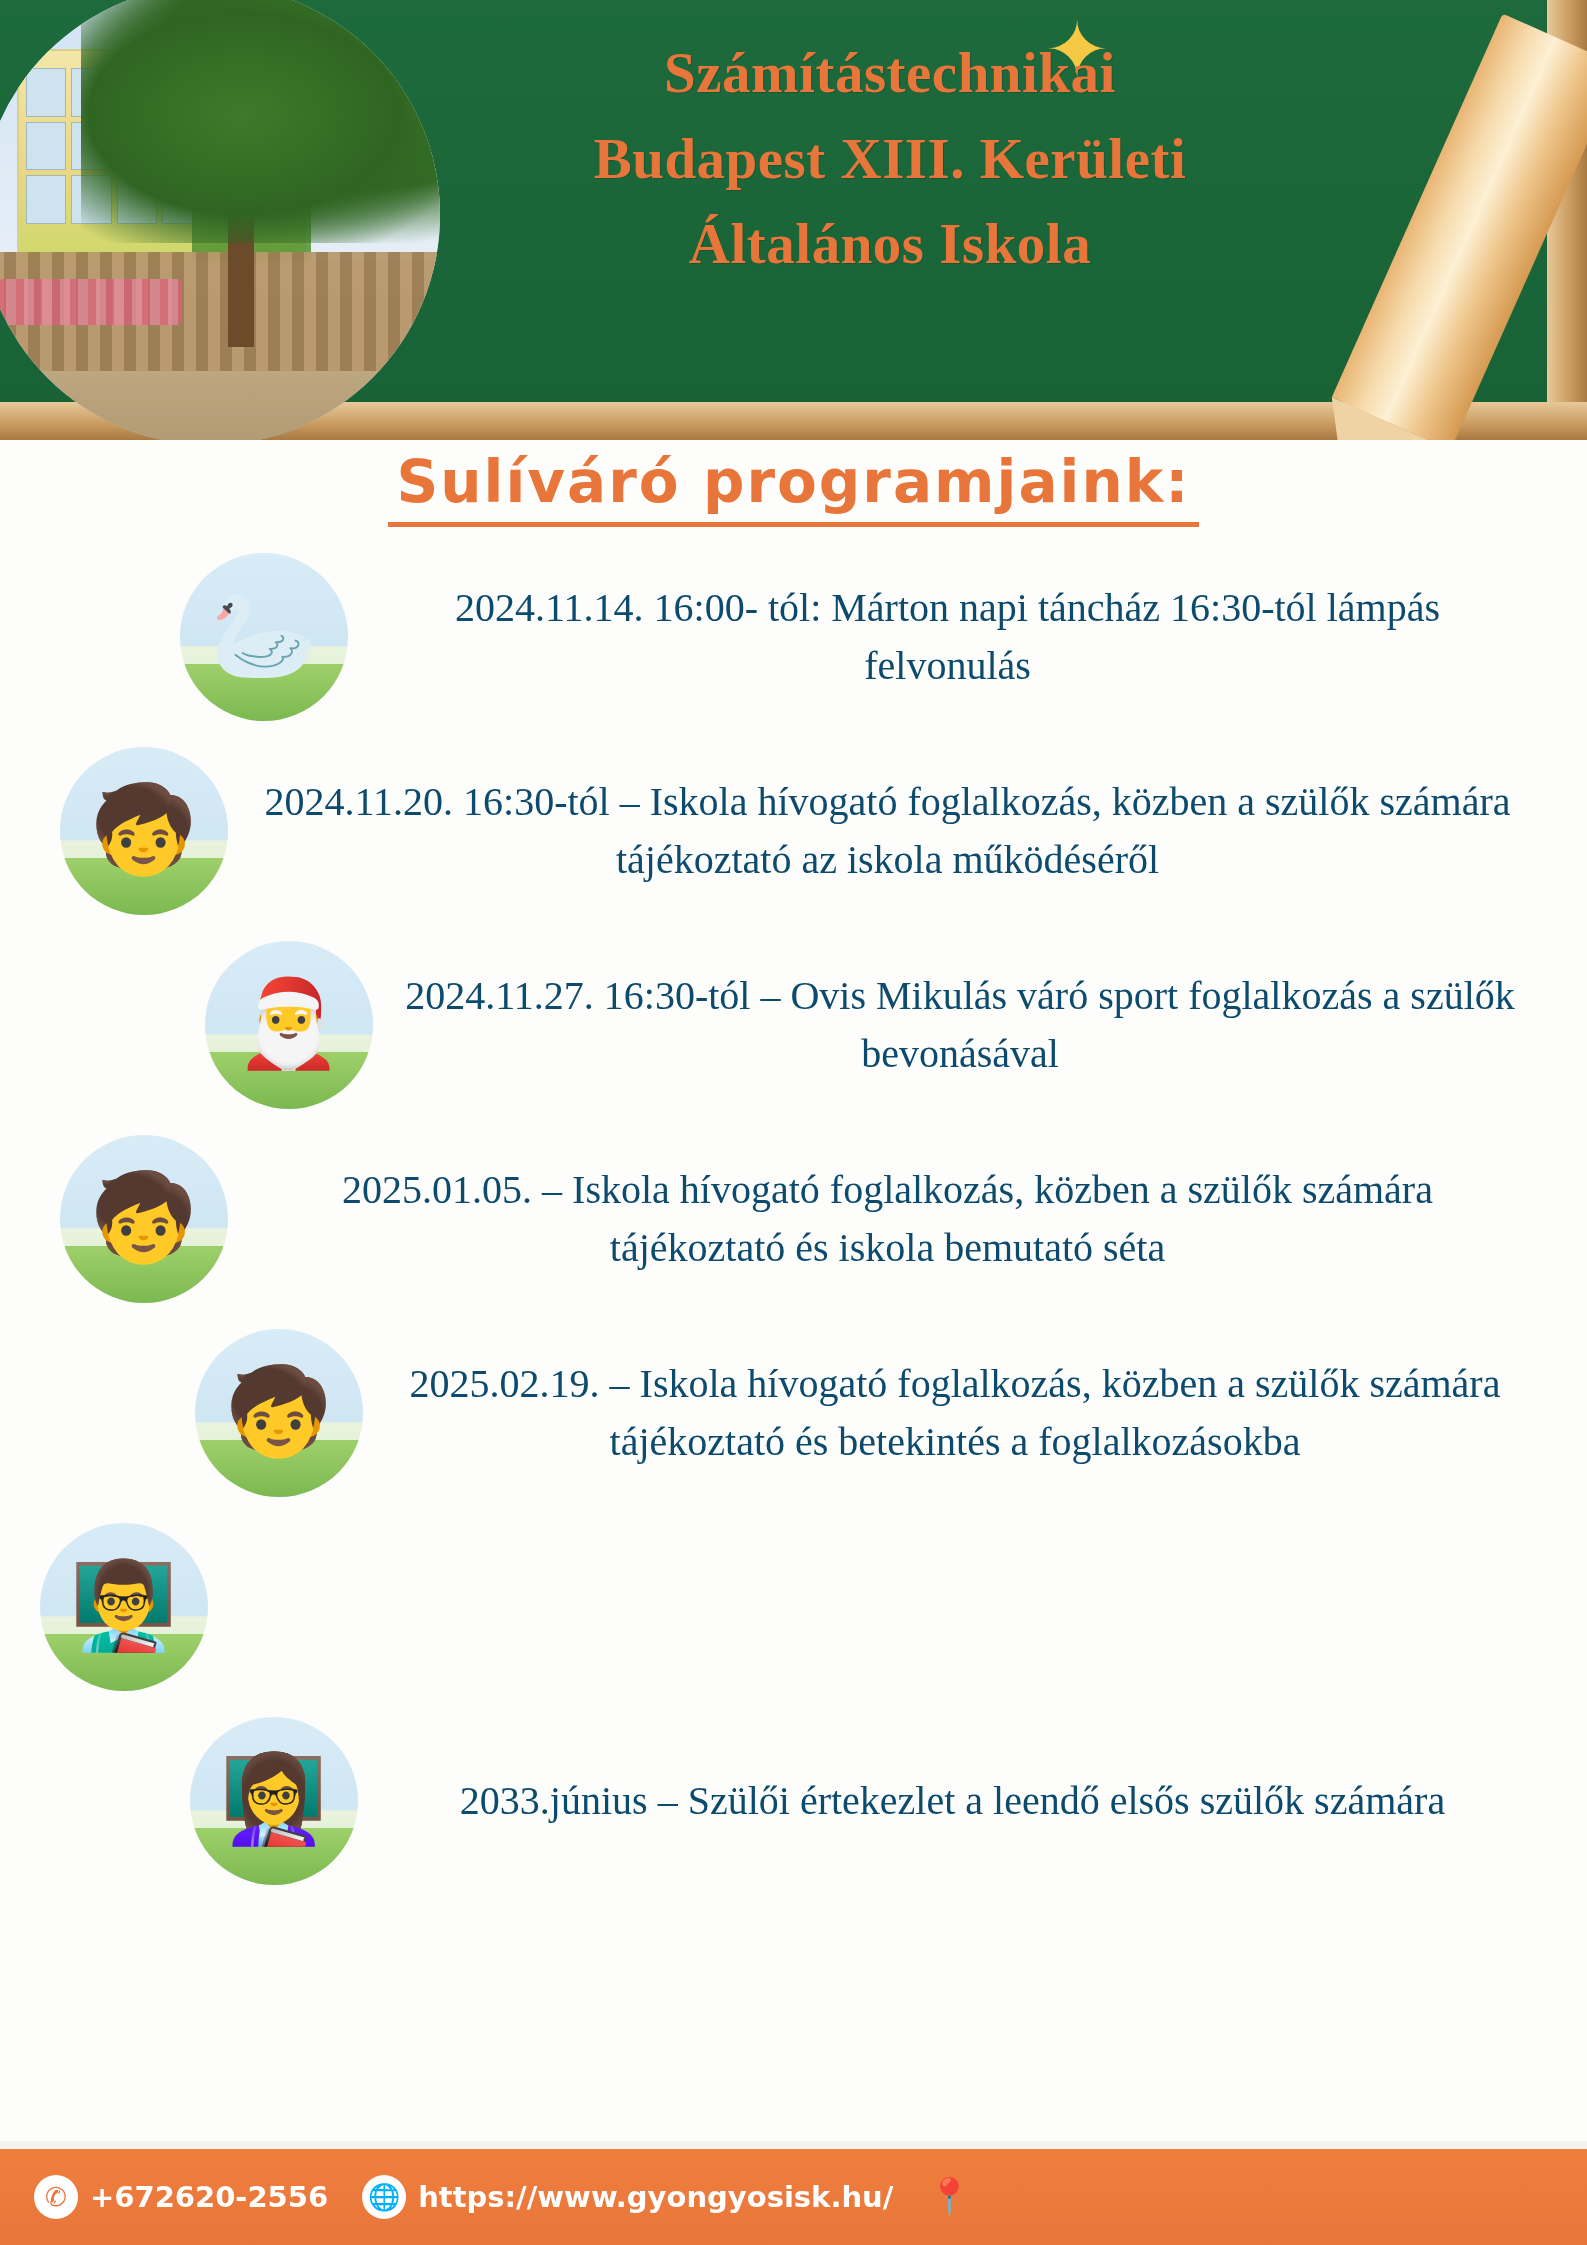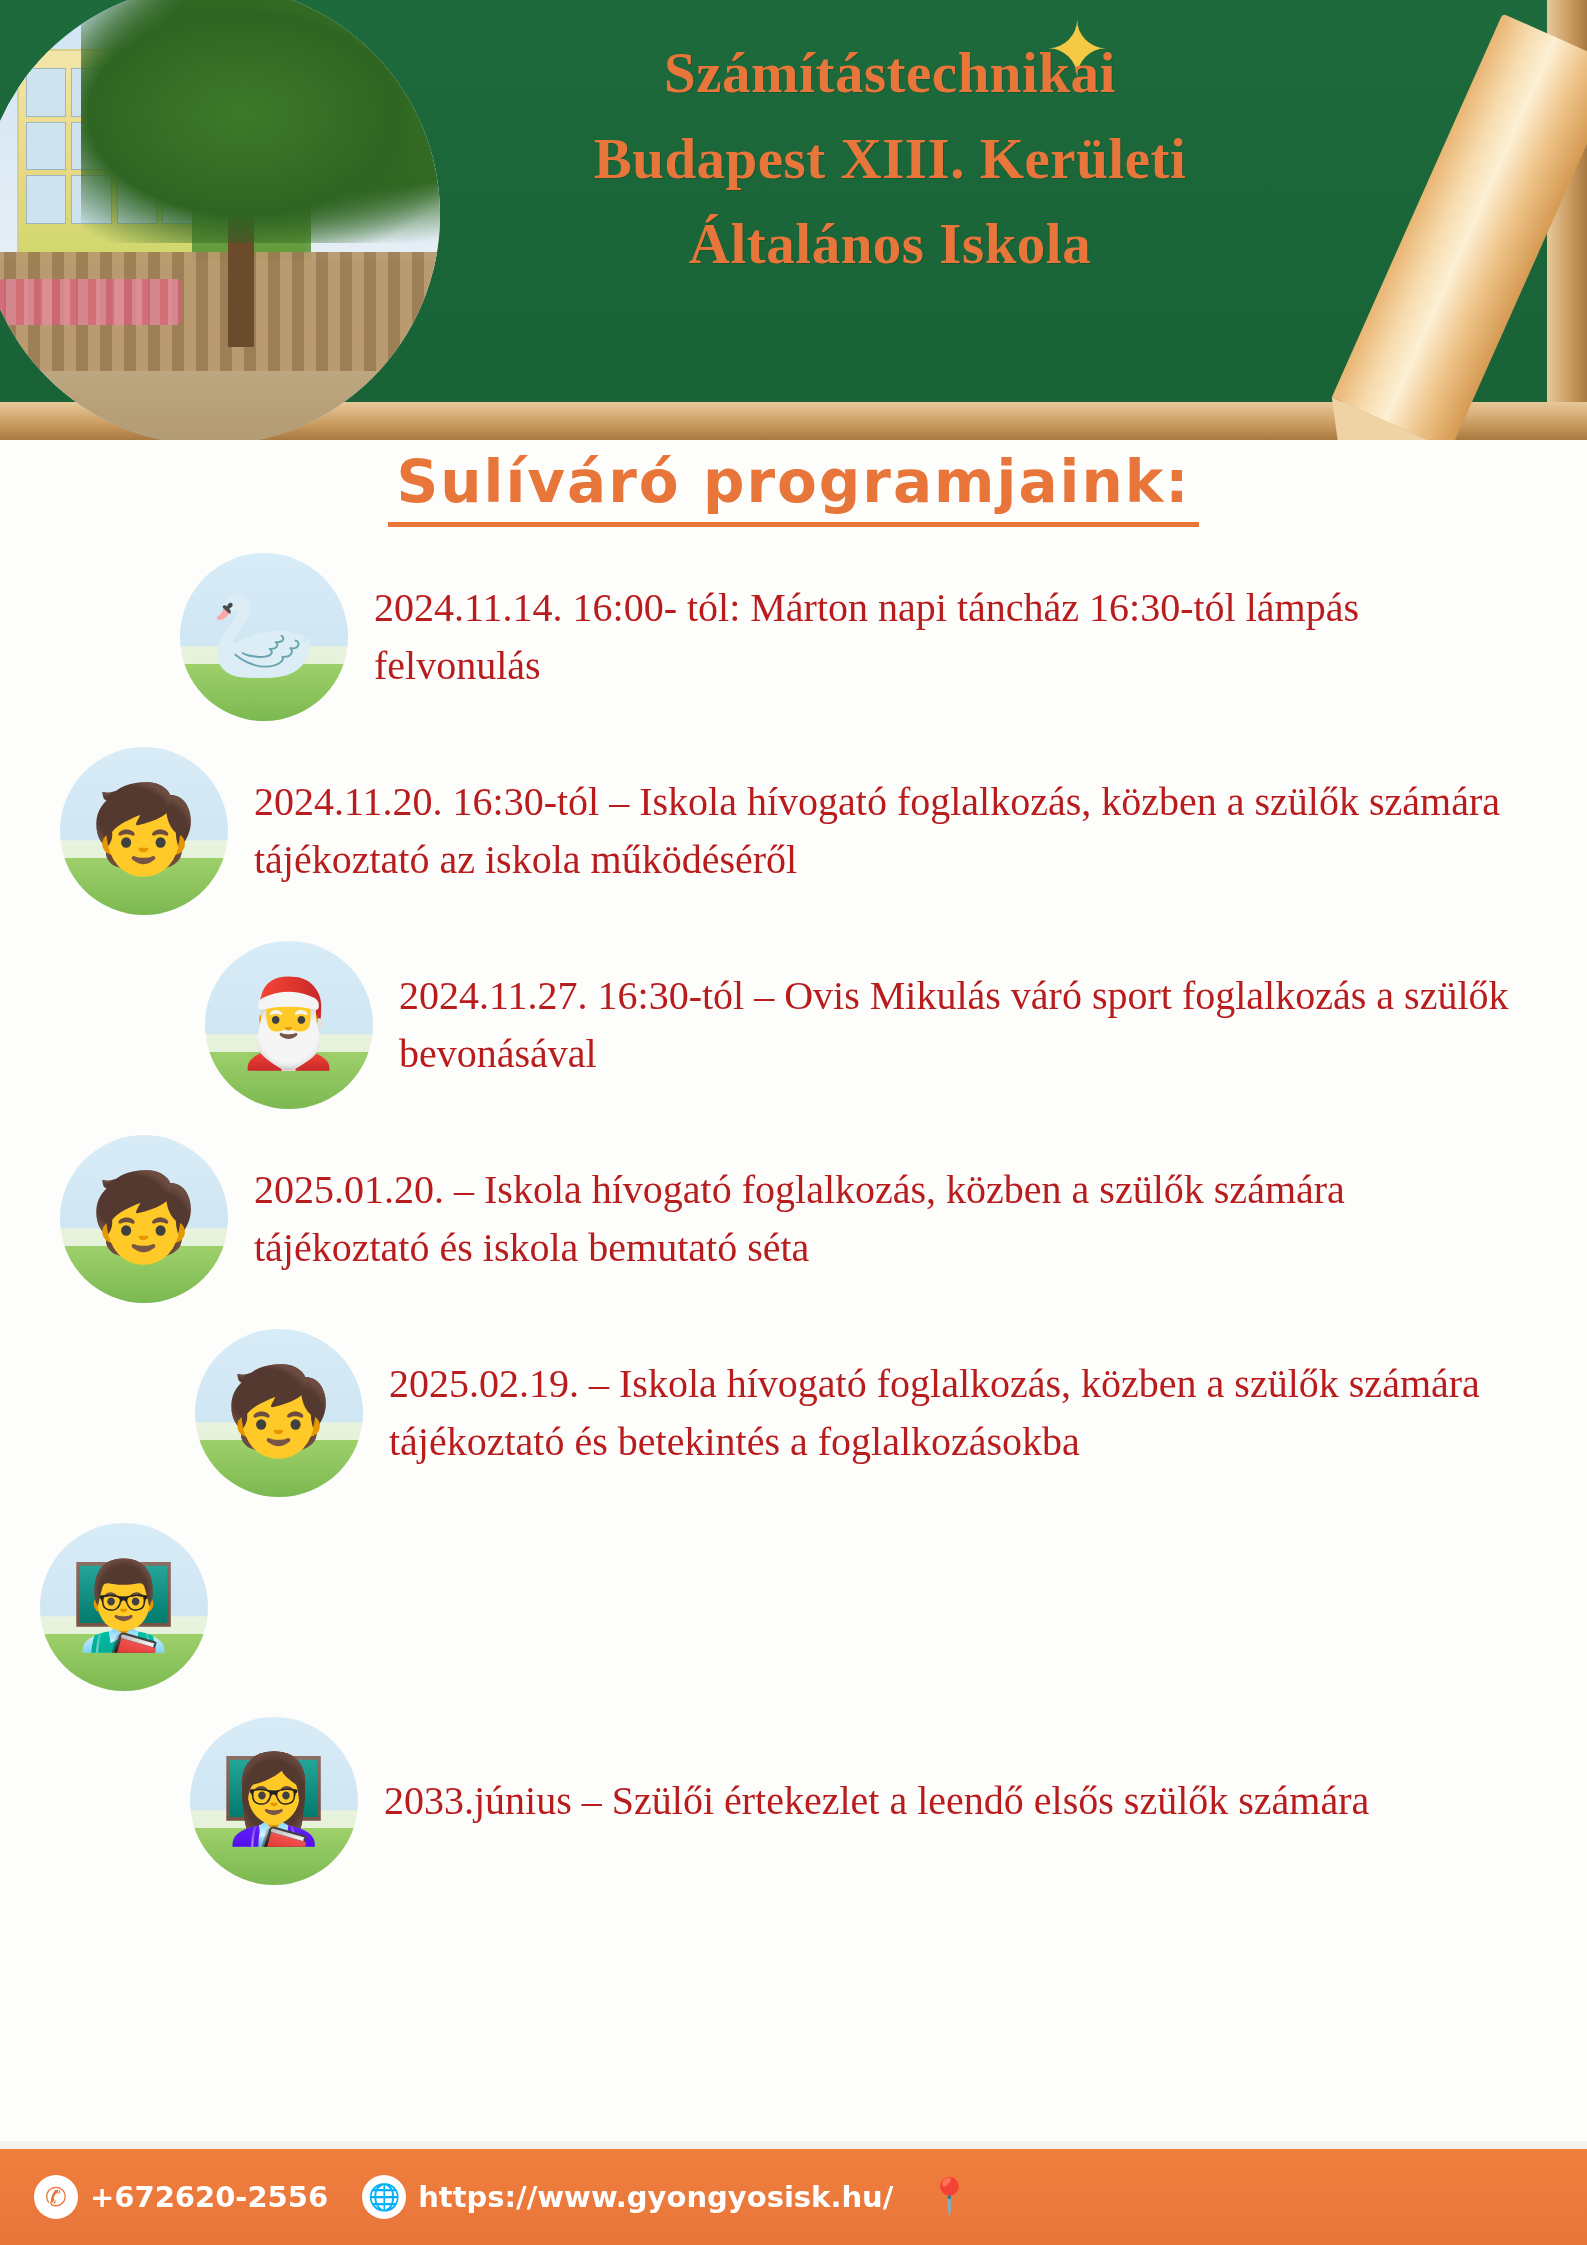--- a/index.html
+++ b/index.html
@@ -201,24 +201,24 @@
     left: 0; right: 0;
     top: 50%;
     transform: translateY(-52%);
     text-align: center;
     font-size: 86px;
     line-height: 1;
     font-family: "DejaVu Sans", sans-serif;
   }
   .program-text {
     flex: 1 1 auto;
-    text-align: left;
+    text-align: center;
     font-size: 40px;
     line-height: 1.45;
-    color: #b91c1c;
+    color: #0c4a6e;
     padding: 0 26px;
   }
 
   
   .row-indent-1 .icon-badge { margin-left: 140px; }
   .row-indent-2 .icon-badge { margin-left: 20px; }
   .row-indent-3 .icon-badge { margin-left: 165px; }
   .row-indent-4 .icon-badge { margin-left: 20px; }
   .row-indent-5 .icon-badge { margin-left: 155px; }
   .row-indent-6 .icon-badge { margin-left: 0px; }
@@ -357,21 +357,21 @@
       <div class="badge-emoji">🎅</div>
     </div>
     <div class="program-text">2024.11.27. 16:30-tól – Ovis Mikulás váró sport foglalkozás a szülők bevonásával</div>
   </div>
 
   <div class="program-row row-indent-4">
     <div class="icon-badge">
       <div class="badge-ground"></div>
       <div class="badge-emoji">🧒</div>
     </div>
-    <div class="program-text">2025.01.20. – Iskola hívogató foglalkozás, közben a szülők számára tájékoztató és iskola bemutató séta</div>
+    <div class="program-text">2025.01.05. – Iskola hívogató foglalkozás, közben a szülők számára tájékoztató és iskola bemutató séta</div>
   </div>
 
   <div class="program-row row-indent-5">
     <div class="icon-badge">
       <div class="badge-ground"></div>
       <div class="badge-emoji">🧒</div>
     </div>
     <div class="program-text">2025.02.19. – Iskola hívogató foglalkozás, közben a szülők számára tájékoztató és betekintés a foglalkozásokba</div>
   </div>
 

